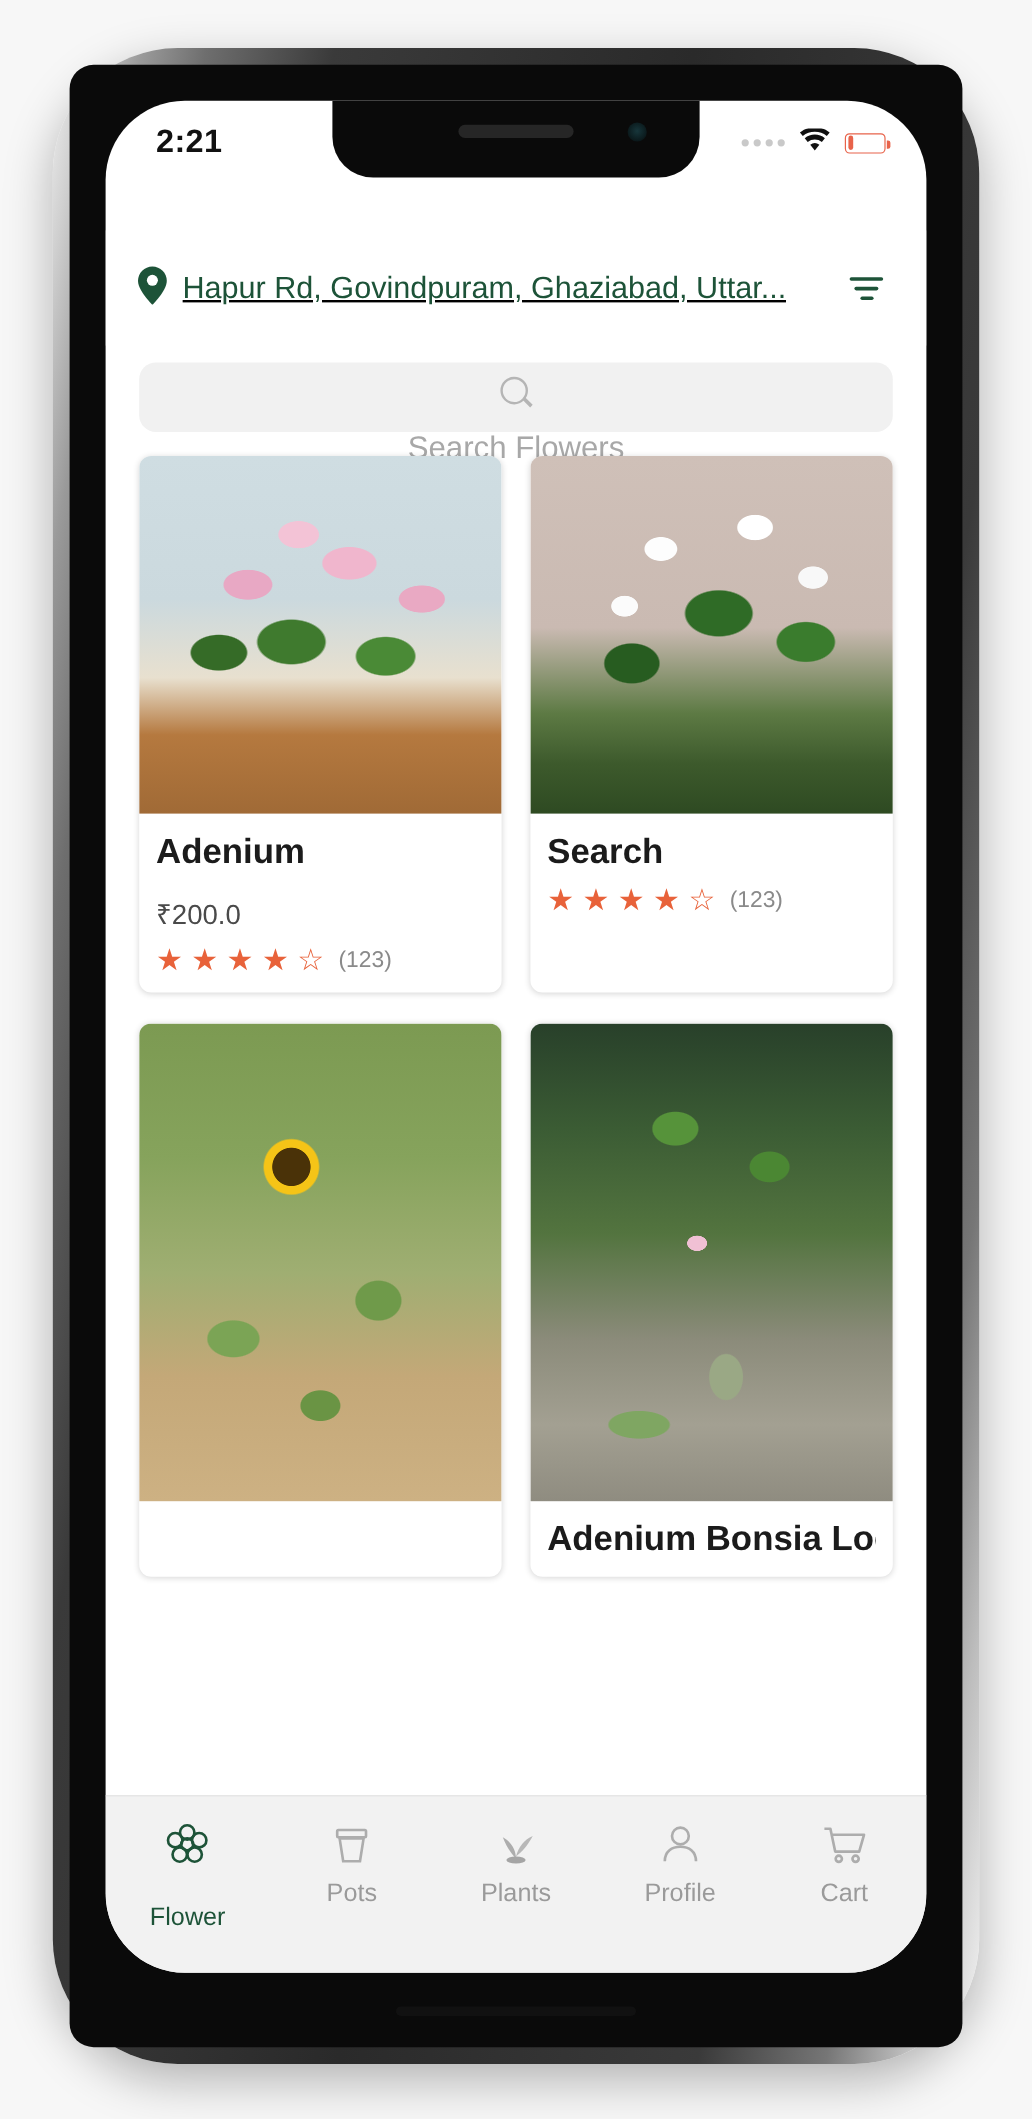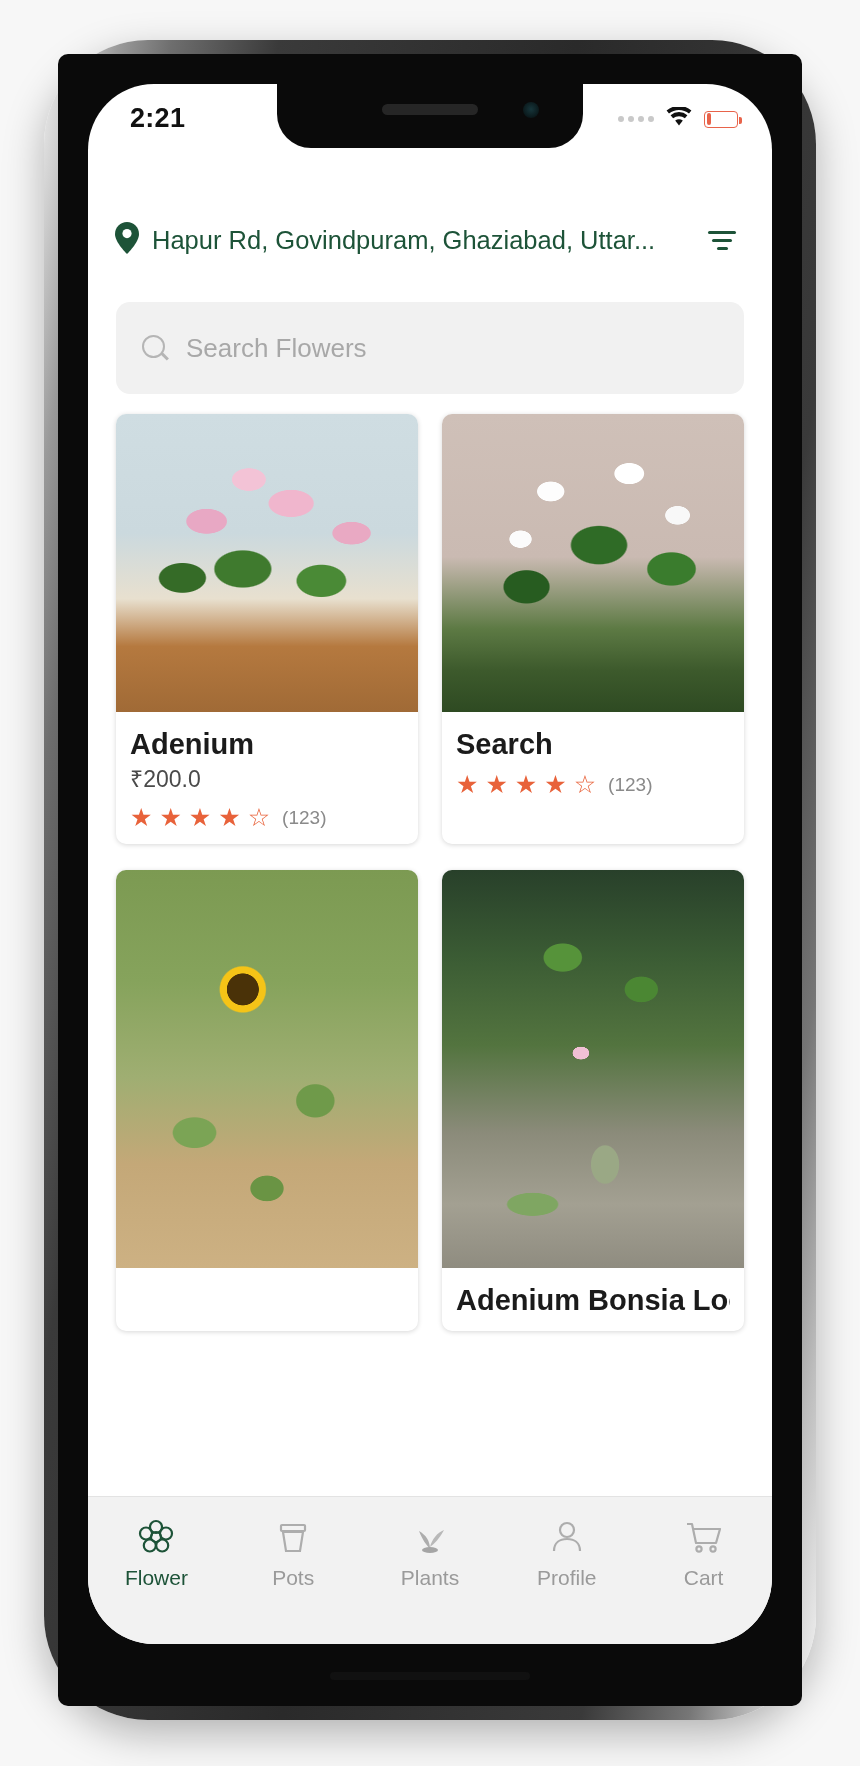--- a/index.html
+++ b/index.html
@@ -20,21 +20,21 @@
         #f2f2f2 0%, #cfcfcf 3%, #9a9a9a 7%,
         #6e6e6e 12%, #3a3a3a 22%,
         #2a2a2a 50%,
         #3a3a3a 78%, #767676 88%,
         #bdbdbd 94%, #ededed 99%);
     box-shadow: 0 14px 40px rgba(0,0,0,.28);
   }
   #phone-bezel {
     position: absolute;
     left: 14px; top: 14px; right: 14px; bottom: 14px;
-    border-radius: 10px;
+    border-radius: 20px;
     background: #0a0a0a;
   }
   #phone-screen {
     position: absolute;
     left: 30px; top: 30px;
     width: 684px; height: 1560px;
     border-radius: 66px;
     background: #ffffff;
     overflow: hidden;
   }
@@ -128,44 +128,45 @@
   #app-bar {
     height: 96px;
     display: flex;
     align-items: center;
     padding: 0 28px 0 26px;
     background: #fff;
     margin-top: 44px;
   }
   #location-group {
     display: flex; align-items: center; gap: 12px;
-    flex: 1; min-width: 0;
+    flex: 1; min-width: 0; text-decoration: underline;
   }
   #location-text {
     font-size: 25.5px;
     color: #1d5338;
     font-weight: 500;
     white-space: nowrap;
     overflow: hidden;
   }
   #filter-icon { display: flex; flex-direction: column; gap: 5px; align-items: center; padding: 8px; }
   #filter-icon span { display: block; height: 3px; background: #1d5338; border-radius: 2px; }
   #filter-icon span:nth-child(1) { width: 28px; }
   #filter-icon span:nth-child(2) { width: 20px; }
   #filter-icon span:nth-child(3) { width: 11px; }
 
   
   #search-wrap { padding: 14px 28px 0 28px; }
   #search-bar {
-    height: 92px;
+    height: 58px;
     background: #f1f1f1;
     border-radius: 14px;
     display: flex; align-items: center;
     gap: 18px;
     padding: 12px 26px;
+    flex-direction: column;
   }
   #search-placeholder {
     font-size: 26px;
     color: #a8a8a8;
   }
   .magnifier { width: 26px; height: 26px; position: relative; flex: none; }
   .magnifier::before {
     content: ""; position: absolute; left: 0; top: 0;
     width: 19px; height: 19px; border: 2.6px solid #b5b5b5; border-radius: 50%;
   }
@@ -187,21 +188,21 @@
     border-radius: 10px;
     box-shadow: 0 1px 5px rgba(0,0,0,.16);
     overflow: hidden;
   }
   .card-photo { width: 100%; height: 298px; display: block; }
   .card-body { padding: 16px 14px 14px 14px; }
   .card-title {
     font-size: 29px; font-weight: bold; color: #1b1b1b;
     white-space: nowrap; overflow: hidden;
   }
-  .card-price { font-size: 23px; color: #4a4a4a; margin-top: 1px; }
+  .card-price { font-size: 23px; color: #4a4a4a; margin-top: 18px; }
   .card-rating { display: flex; align-items: center; gap: 7px; margin-top: 11px; }
   .star { font-size: 25px; line-height: 1; color: #e8623a; }
   .star.empty { color: #e8623a; }
   .rating-count { font-size: 19px; color: #8a8a8a; margin-left: 5px; }
 
   
   .ph-adenium {
     background:
       radial-gradient(ellipse 36px 22px at 30% 36%, #e8a8c4 0%, #e8a8c4 55%, transparent 58%),
       radial-gradient(ellipse 40px 24px at 58% 30%, #f0b6cd 0%, #f0b6cd 55%, transparent 58%),
@@ -252,21 +253,21 @@
     align-items: flex-start;
     padding-top: 20px;
     z-index: 25;
   }
   .nav-item {
     flex: 1;
     display: flex; flex-direction: column;
     align-items: center; gap: 9px;
   }
   .nav-label { font-size: 21px; color: #9a9a9a; }
-  .nav-item.active .nav-label { color: #1d5338; }
+  .nav-item.active .nav-label { color: #1d5338; margin-top: 20px; }
   .nav-icon { width: 44px; height: 40px; }
 
   #home-indicator {
     position: absolute;
     left: 50%; transform: translateX(-50%);
     bottom: 26px;
     width: 200px; height: 8px;
     border-radius: 5px;
     background: #111;
     z-index: 60;

